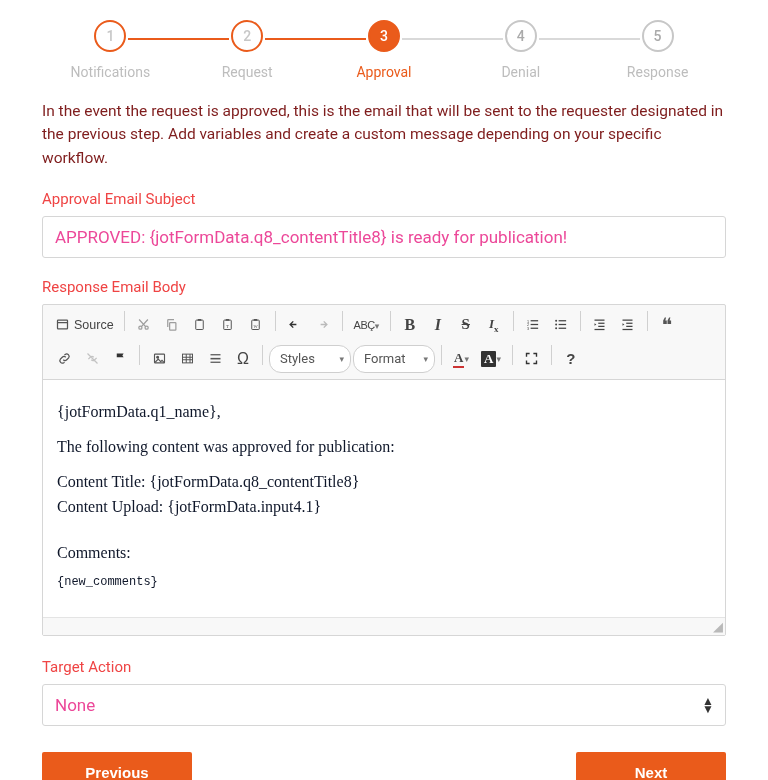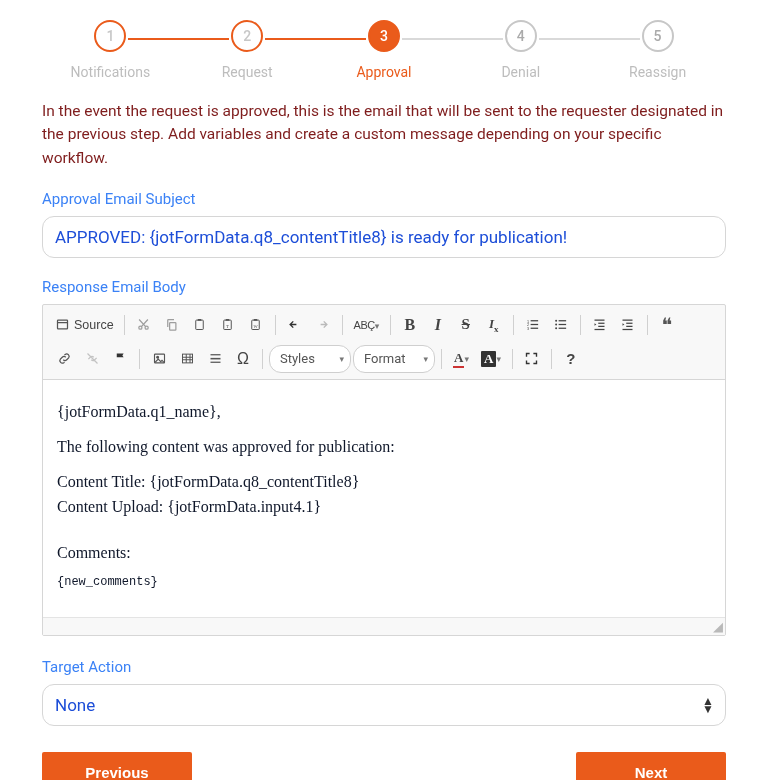--- a/index.html
+++ b/index.html
@@ -58,41 +58,41 @@
     font-weight: 400;
   }
   .step.active .step-label { color: #ea5b1b; }
 
   .description {
     font-size: 15.5px; line-height: 1.5; color: #7f1d1d;
     margin: 12px 0 20px 0;
   }
 
   .field-label {
-    font-size: 15px; color: #3b82f6; margin-bottom: 8px; display: block;
+    font-size: 15px; color: #ef4444; margin-bottom: 8px; display: block;
   }
   .text-input {
-    width: 100%; border: 1px solid #d6d6d6; border-radius: 12px;
-    padding: 10px 12px; font-size: 17px; color: #1d4ed8;
+    width: 100%; border: 1px solid #d6d6d6; border-radius: 3px;
+    padding: 10px 12px; font-size: 17px; color: #ec4899;
     font-family: inherit; margin-bottom: 20px;
   }
   select.text-input { appearance: none; background: #fff; }
   .select-wrap { position: relative; margin-bottom: 26px; }
   .select-wrap .arrows {
     position: absolute; right: 12px; top: 50%; transform: translateY(-50%);
     pointer-events: none; font-size: 12px; color: #333; line-height: 0.7;
   }
 
   
   .editor {
     border: 1px solid #d6d6d6; border-radius: 2px; margin-bottom: 22px;
     background: #f8f8f8;
   }
   .toolbar {
-    display: flex; flex-wrap: wrap; align-items: center;
+    display: flex; flex-wrap: wrap; align-items: flex-start;
     padding: 6px 8px 0 8px;
     gap: 2px;
   }
   .tb-btn, .tb-combo {
     height: 28px;
     padding: 0 5px;
     display: inline-flex; align-items: center; justify-content: center;
     font-size: 13px; color: #444;
     border: none; background: transparent; cursor: pointer;
     min-width: 26px;
@@ -158,21 +158,21 @@
     <div class="step-label">Approval</div>
   </div>
   <div class="step">
     <div class="step-line"></div>
     <div class="step-circle">4</div>
     <div class="step-label">Denial</div>
   </div>
   <div class="step">
     <div class="step-line"></div>
     <div class="step-circle">5</div>
-    <div class="step-label">Reassign</div>
+    <div class="step-label">Response</div>
   </div>
 </div>
 
 <div class="container">
 
   <p class="description">In the event the request is approved, this is the email that will be sent to the requester designated in the previous step. Add variables and create a custom message depending on your specific workflow.</p>
 
   <label class="field-label">Approval Email Subject</label>
   <input class="text-input" type="text" value="APPROVED: {jotFormData.q8_contentTitle8} is ready for publication!" style="">
 

